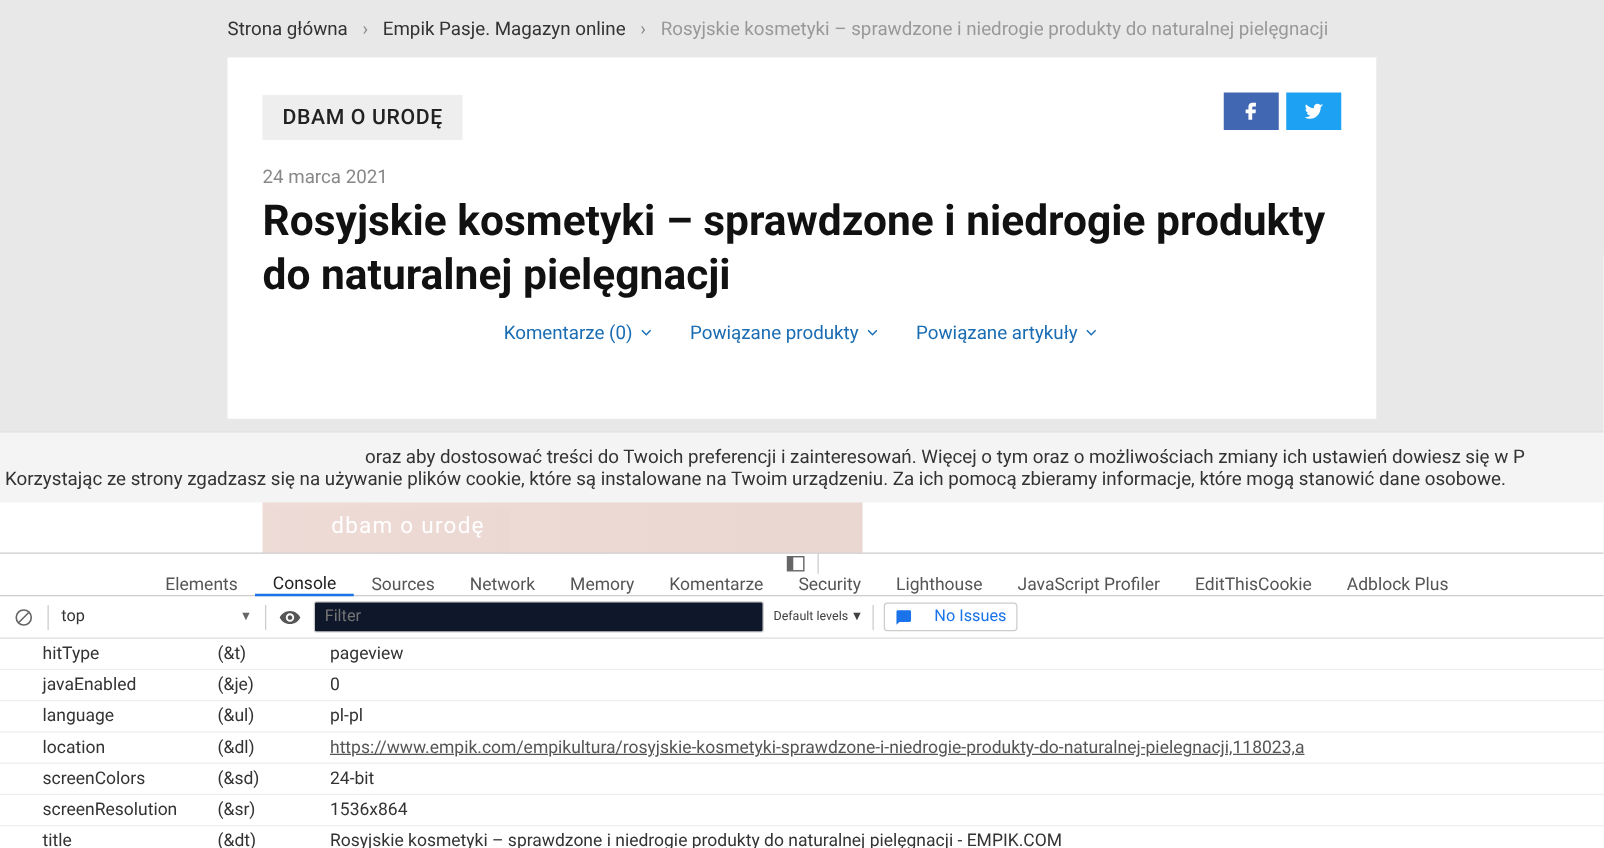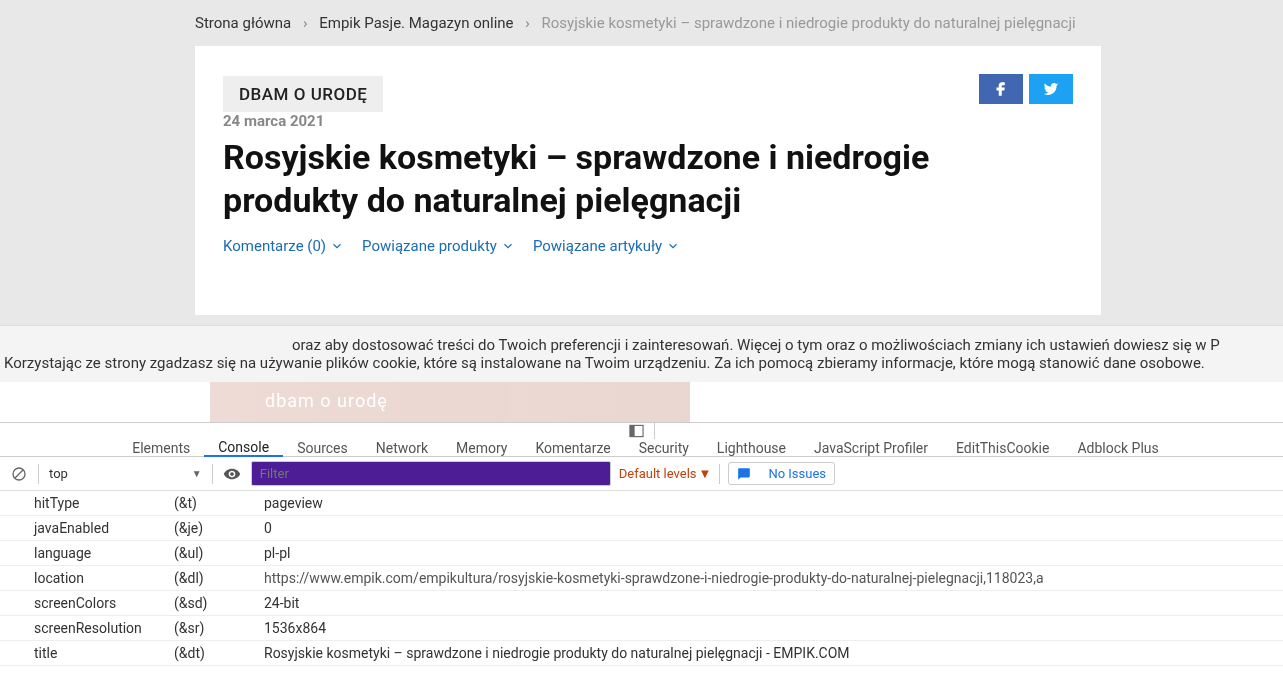--- a/index.html
+++ b/index.html
@@ -1,61 +1,61 @@
 <!DOCTYPE html>
 <html><head>
 <meta charset="utf-8">
 <style>
 * { margin:0; padding:0; box-sizing:border-box; font-family:-apple-system,BlinkMacSystemFont,"Segoe UI",Roboto,sans-serif; }
 body { background:#fff; color:#333; }
-.page-top { background:#e8e8e8; padding-bottom:10px;padding-left:13px;}
+.page-top { background:#e8e8e8; padding-bottom:10px;}
 .breadcrumb { padding:14px 20px 14px 182px; font-size:15px; color:#5a5a5a; }
 .breadcrumb .sep { margin:0 8px; color:#888; }
 .breadcrumb .crumb-home { color:#333; }
 .breadcrumb .crumb-mid { color:#333; }
 .breadcrumb .crumb-current { color:#999; }
 .article-card { background:#fff; margin:0 182px 0 182px; padding:30px 28px 60px 28px; position:relative;}
 .category-badge { display:inline-block; background:#eee; color:#222; font-size:17px; font-weight:500; padding:8px 16px; letter-spacing:0.5px;}
 .share-icons { position:absolute; top:28px; right:28px; display:flex; gap:6px;}
 .share-btn { width:44px; height:30px; display:flex; align-items:center; justify-content:center; color:#fff;}
 .fb { background:#4267B2;}
 .tw { background:#1DA1F2;}
 .share-btn svg { width:18px; height:18px; fill:#fff;}
-.article-date { color:#888; font-size:15px; font-weight:700;}
+.article-date { color:#888; font-size:15px; margin-top:20px; font-weight:400;}
 .article-title { font-size:34px; font-weight:700; color:#111; margin-top:6px; line-height:1.25;}
-.article-links { margin-top:16px; display:flex; gap:18px; font-size:15px;}
+.article-links { margin-top:16px; display:flex; gap:28px; font-size:15px;justify-content:center;}
 .article-links .alink { color:#1a6db3; display:flex; align-items:center; gap:4px; cursor:pointer;}
 .chev { width:14px; height:14px; }
 .cookie-bar { background:#f4f4f4; color:#333; font-size:15px; padding:10px 4px 10px 4px; border-top:1px solid #ddd; }
 .cookie-bar .line { white-space:nowrap; overflow:hidden;}
 .cookie-bar .l2 { padding-left:288px;}
 .hidden-img { margin:0 182px; padding:0 28px;}
 .hidden-img .blur-box { width:480px; height:40px; background:linear-gradient(90deg,#c7897a,#b97863); opacity:0.3; position:relative;}
 .hidden-img .blur-label { position:absolute; left:55px; top:8px; color:#fff; font-size:18px; letter-spacing:1px;}
 
 .devtools { border-top:1px solid #ccc; font-family:"Segoe UI",Roboto,sans-serif; font-size:14px; background:#fff;}
 .dt-tabs { display:flex; align-items:center; border-bottom:1px solid #ccc; height:34px; padding-left:8px; gap:0;flex-direction:column;}
 .dt-tab { padding:0 14px; color:#555; height:100%; display:flex; align-items:center; cursor:pointer; white-space:nowrap;}
 .dt-tab.active { color:#222; border-bottom:2px solid #1a73e8; }
 .dt-dock-icon { width:26px; height:26px; display:flex; align-items:center; justify-content:center; margin-right:8px; border-right:1px solid #ccc; padding-right:10px;}
 .dt-toolbar { display:flex; align-items:center; height:34px; border-bottom:1px solid #ddd; padding:0 8px; gap:8px;}
 .dt-icon-btn { width:22px; height:22px; display:flex; align-items:center; justify-content:center; color:#666; cursor:pointer;}
 .dt-select { border:none; background:transparent; font-size:13px; color:#333; padding:4px 2px; display:flex; align-items:center; gap:2px;}
 .dt-select .tri { font-size:10px; color:#666;}
 .dt-sep { width:1px; height:20px; background:#ccc;}
-.dt-filter { flex:0 0 360px; border:1px solid #ccc; border-radius:2px; padding:4px 8px; font-size:13px; color:#888; background:#4c1d95;}
-.dt-levels { font-size:13px; color:#c2410c; display:flex; align-items:center; gap:2px;}
+.dt-filter { flex:0 0 360px; border:1px solid #ccc; border-radius:2px; padding:4px 8px; font-size:13px; color:#888; background:#0f172a;}
+.dt-levels { font-size:10px; color:#404040; display:flex; align-items:center; gap:2px;}
 .dt-issues { border:1px solid #ccc; border-radius:3px; padding:3px 8px; font-size:13px; color:#1a73e8; display:flex; align-items:center; gap:17px;}
 .dt-issues svg { width:14px; height:14px; fill:#1a73e8;}
 .console-table { font-family:Menlo,Consolas,monospace; font-size:14px; color:#333;}
 .console-row { display:flex; border-bottom:1px solid #eee; padding:4px 0 4px 34px;}
 .console-row .k { width:140px; color:#333;}
 .console-row .p { width:64px; color:#333;}
 .console-row .v { flex:1; color:#333;margin-left:26px;}
-.console-row .v.link { color:#555; }
+.console-row .v.link { color:#555; text-decoration:underline;}
 .dt-eye { width:22px; height:22px; display:flex; align-items:center; justify-content:center; color:#555;}
 </style>
 </head>
 <body>
 
 <div class="page-top">
   <div class="breadcrumb">
     <span class="crumb-home">Strona główna</span>
     <span class="sep">›</span>
     <span class="crumb-mid">Empik Pasje. Magazyn online</span>

